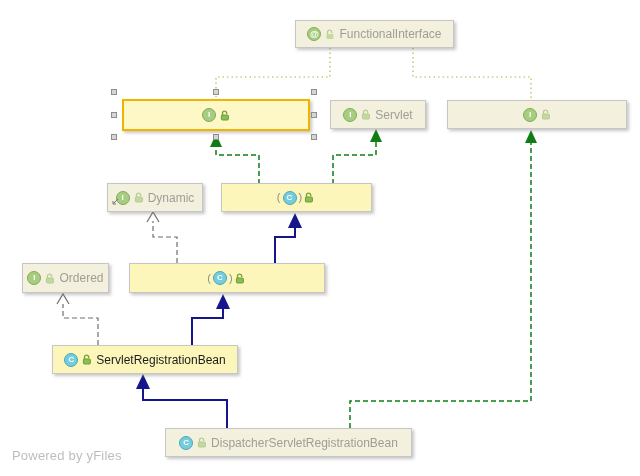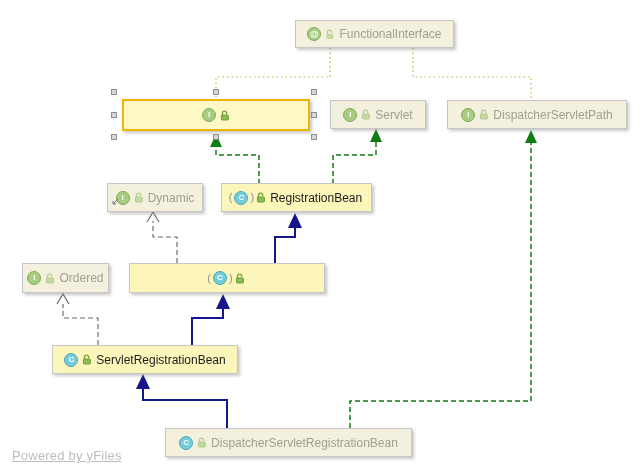--- a/index.html
+++ b/index.html
@@ -32,21 +32,21 @@
   .paren{color:#8d8d8d;font-size:11px;line-height:1;margin:0 -2px;}
   .ico{display:inline-flex;flex:0 0 auto;}
   .icon-wrap{position:relative;display:inline-flex;flex:0 0 auto;}
   .inner-arrow{position:absolute;left:-4px;bottom:-3px;}
   .handle{
     position:absolute;width:6px;height:6px;
     background:#d6d6d6;border:1px solid #8e8e8e;box-sizing:border-box;
   }
   .watermark{
     position:absolute;left:12px;top:448px;
-    font-size:13px;color:#bdbdbd;letter-spacing:.2px;text-decoration:underline;
+    font-size:13px;color:#bdbdbd;letter-spacing:.2px;
   }
 </style>
 </head>
 <body>
 
 <div id="canvas">
 
   <svg class="edges">
 
     <g>
@@ -125,21 +125,20 @@
   </div>
 
   <div class="node faded" style="left:447px;top:100px;width:180px;height:29px;">
     <span class="circle-icon iface-circle">I</span>
     <span class="ico">
       <svg width="10" height="11" viewBox="0 0 10 11">
           <path d="M2.5 5 V3.2 A2.1 2.1 0 0 1 6.7 3.2 V4" fill="none" stroke="#77a23e" stroke-width="1.4"></path>
           <rect x="1.4" y="5" width="7" height="5" rx="1" fill="#8bbf52" stroke="#6d9a3a"></rect>
         </svg>
     </span>
-    <span>DispatcherServletPath</span>
   </div>
 
   <div class="node faded" style="left:107px;top:183px;width:96px;height:29px;">
     <span class="icon-wrap">
       <span class="circle-icon iface-circle">I</span>
       <span class="inner-arrow">
         <svg width="7" height="7" viewBox="0 0 7 7">
             <path d="M6 1 L2 5 M1 6 L1 3 M1 6 L4 6" fill="none" stroke="#6e6e6e" stroke-width="1"></path>
           </svg>
       </span>
@@ -156,21 +155,20 @@
   <div class="node" style="left:221px;top:183px;width:151px;height:29px;">
     <span class="paren">(</span>
       <span class="circle-icon class-circle">C</span>
       <span class="paren">)</span>
     <span class="ico">
       <svg width="10" height="11" viewBox="0 0 10 11">
           <path d="M2.5 5 V3.2 A2.1 2.1 0 0 1 6.7 3.2 V4" fill="none" stroke="#77a23e" stroke-width="1.4"></path>
           <rect x="1.4" y="5" width="7" height="5" rx="1" fill="#8bbf52" stroke="#6d9a3a"></rect>
         </svg>
     </span>
-    <span>RegistrationBean</span>
   </div>
 
   <div class="node faded" style="left:22px;top:263px;width:87px;height:30px;">
     <span class="circle-icon iface-circle">I</span>
     <span class="ico">
       <svg width="10" height="11" viewBox="0 0 10 11">
           <path d="M2.5 5 V3.2 A2.1 2.1 0 0 1 6.7 3.2 V4" fill="none" stroke="#77a23e" stroke-width="1.4"></path>
           <rect x="1.4" y="5" width="7" height="5" rx="1" fill="#8bbf52" stroke="#6d9a3a"></rect>
         </svg>
     </span>

